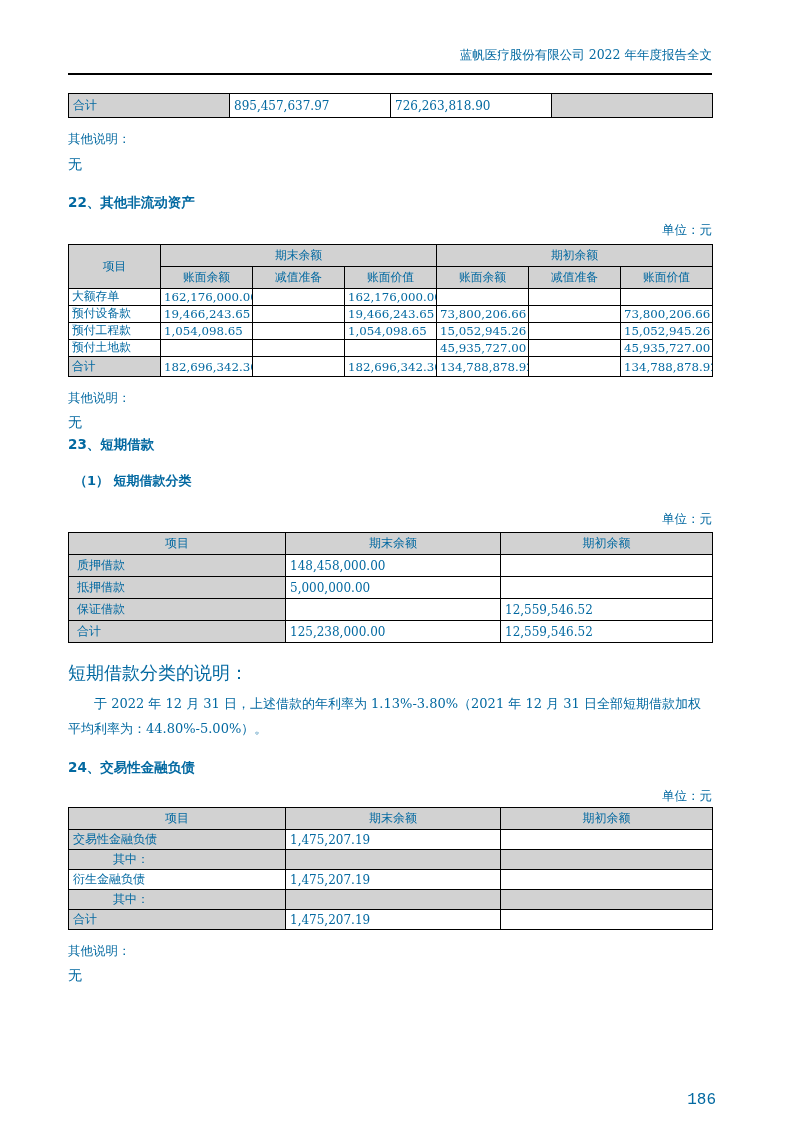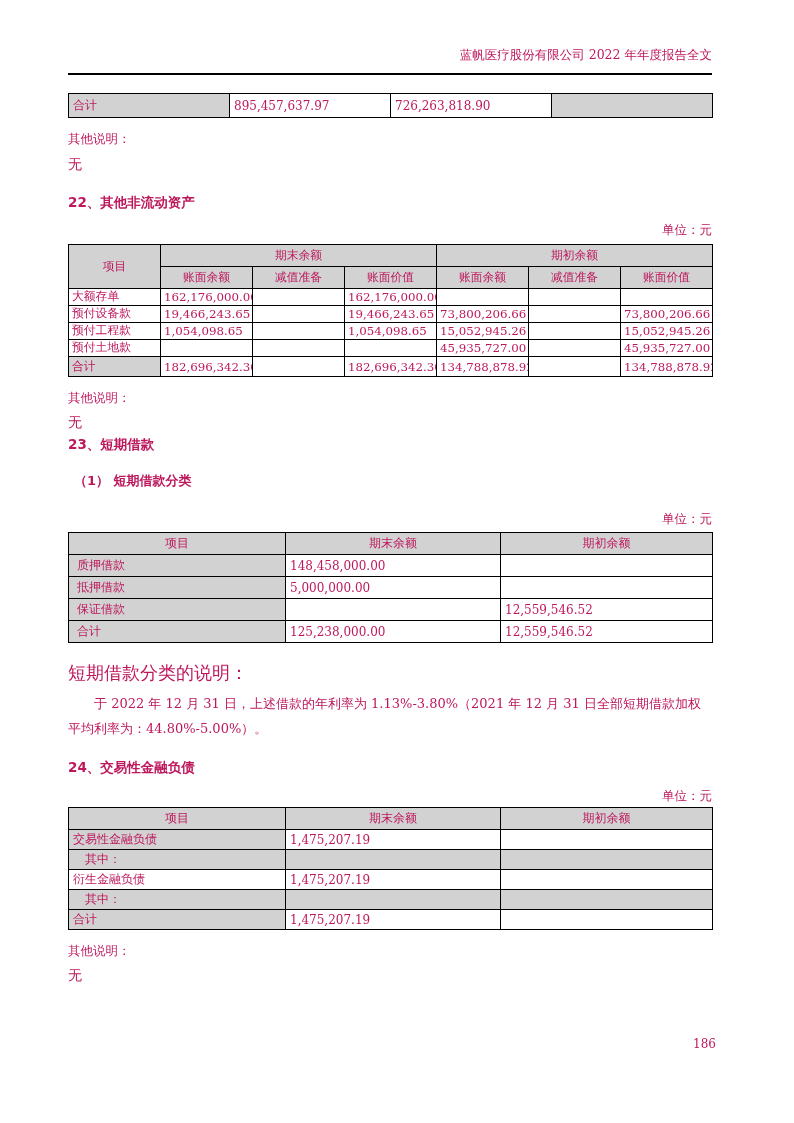--- a/index.html
+++ b/index.html
@@ -1,21 +1,21 @@
 <!DOCTYPE html>
 <html><head>
 <meta charset="utf-8">
 <style>
   * { box-sizing: border-box; }
   html, body { margin: 0; padding: 0; background: #e8e8e8; }
   .page {
     width: 794px; height: 1123px; background: #ffffff; position: relative;
     margin: 0 auto; overflow: hidden;
     font-family: "DejaVu Serif", "Liberation Serif", serif;
-    color: #be185d;
+    color: #0369a1;
   }
   .content { position: absolute; left: 68px; top: 0; width: 644px; }
 
   .hdr {
     padding-top: 46px; padding-bottom: 10px; border-bottom: 2px solid #000;
     text-align: right; font-size: 12.5px; line-height: 17px;
   }
 
   table { border-collapse: collapse; width: 644px; table-layout: fixed; }
   td {
@@ -54,28 +54,28 @@
   .t22 tr.trow td { height: 20px; }
 
   .t3col { margin-top: 6px; }
   .t3col td { height: 22px; }
   .t3col td.lbl { padding-left: 8px; }
   .t3col td.r { padding-right: 10px; }
 
   .t24 { margin-top: 4px; }
   .t24 td { height: 20px; }
   .t24 tr.hrow td { height: 22px; }
-  .t24 td.indent { padding-left: 16px; }
+  .t24 td.indent { padding-left: 44px; }
 
   .notelabel { font-size: 18px; margin-top: 18px; }
   .para { font-size: 13px; line-height: 25px; margin-top: 6px; }
   .para .l1 { text-indent: 2em; white-space: nowrap; }
   .para .l2 { white-space: nowrap; }
 
-  .pagenum { position: absolute; right: 78px; top: 1037px; font-size: 12px; }
+  .pagenum { position: absolute; right: 78px; top: 1091px; font-size: 16px; font-family: Liberation Mono, monospace; }
 </style>
 </head>
 <body>
 
 <div class="page">
   <div class="content">
 
     <div class="hdr">蓝帆医疗股份有限公司 2022 年年度报告全文</div>
 
     <table class="carry">

